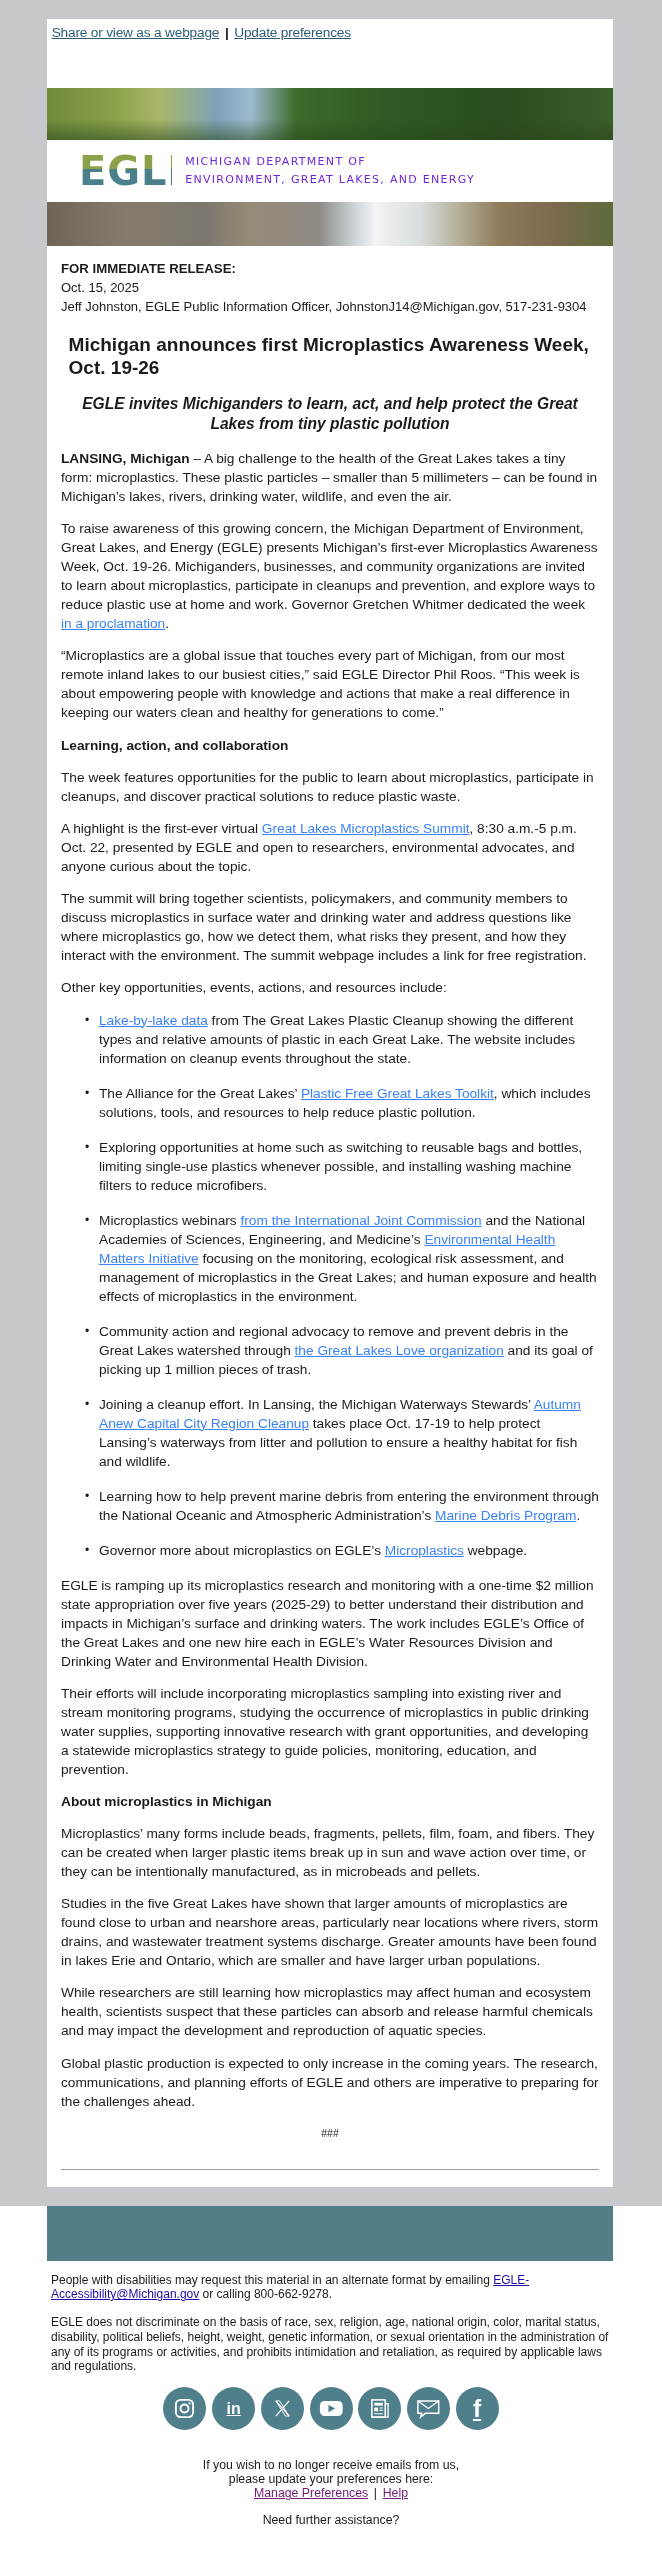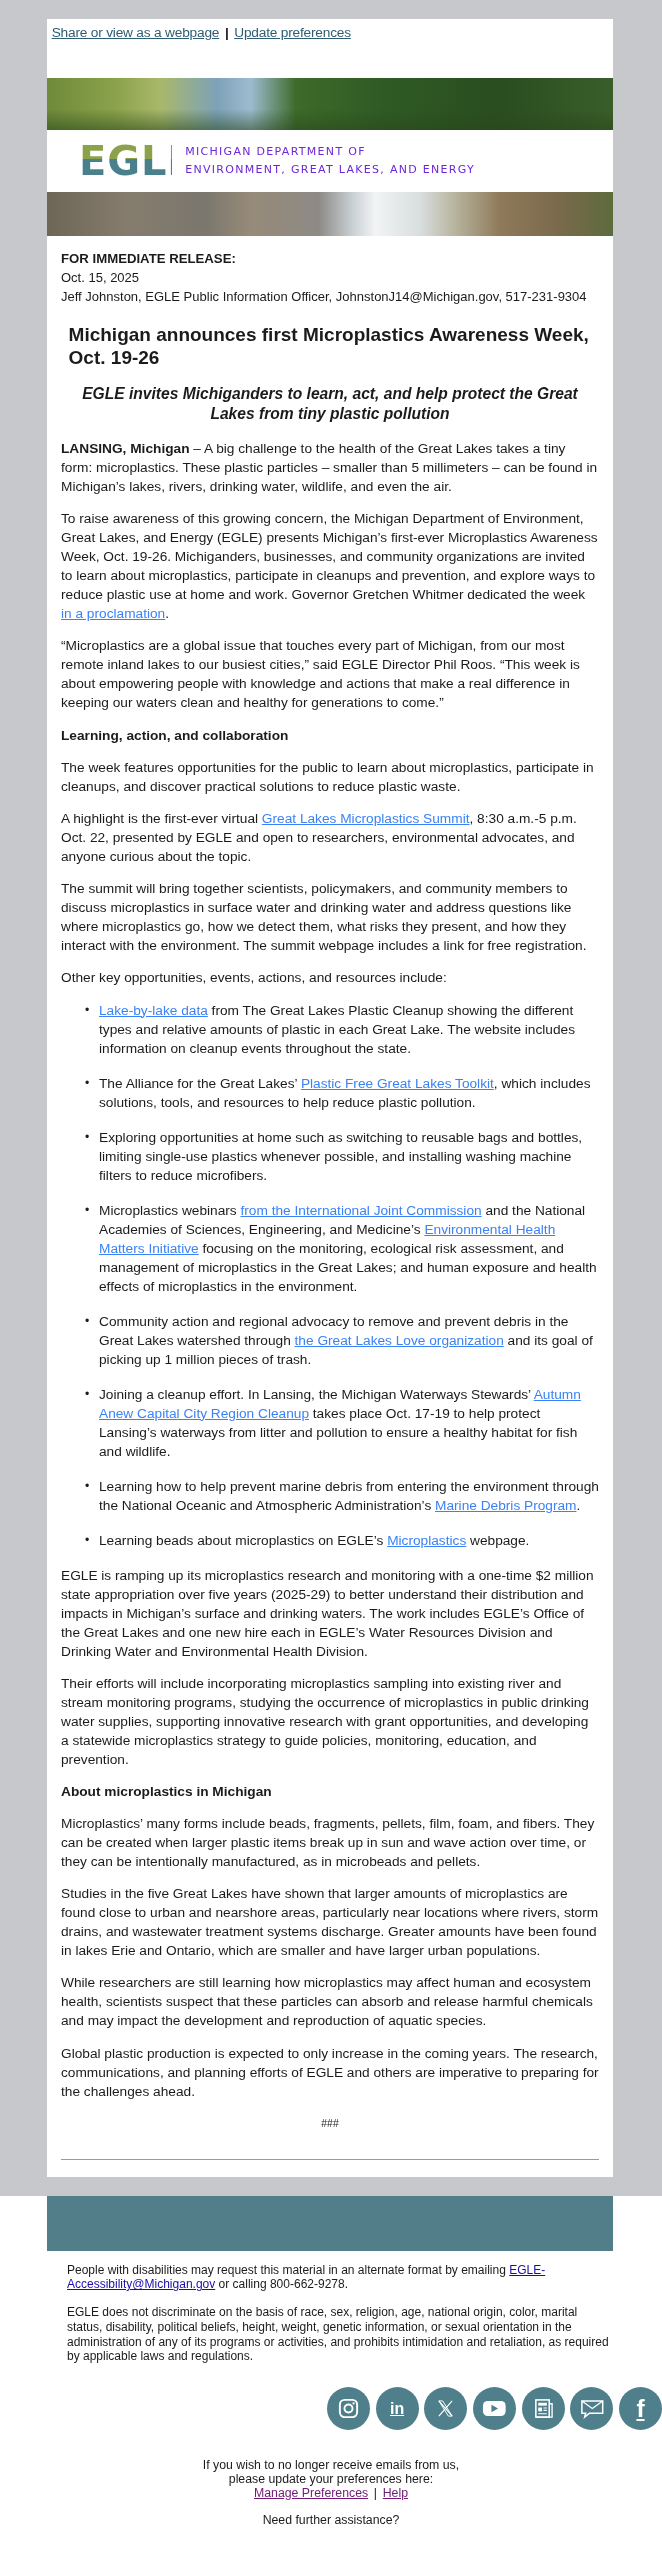--- a/index.html
+++ b/index.html
@@ -3,21 +3,21 @@
   <meta charset="utf-8">
   <style>
     * { box-sizing: border-box; margin: 0; padding: 0; }
     html, body { width: 662px; background: #ffffff; }
     body { font-family: "Liberation Sans", sans-serif; color: #1b1b1b; }
     a { color: #3b82f6; text-decoration: underline; }
 
     .gray-band { background: #c6c8cb; width: 662px; padding-top: 19px; padding-bottom: 19px; }
     .card { width: 566px; margin-left: 47px; background: #ffffff; }
 
-    .top-links { padding: 5.7px 4.7px 0 4.7px; height: 59px; font-size: 13.7px; font-family: "Liberation Sans", sans-serif; letter-spacing: -0.2px; }
+    .top-links { padding: 5.7px 4.7px 0 4.7px; height: 69px; font-size: 13.7px; font-family: "Liberation Sans", sans-serif; letter-spacing: -0.2px; }
     .top-links a { color: #2e5d73; }
     .top-links .sep { color: #1b1b1b; margin: 0 5.7px; font-weight: bold; }
 
     .banner { width: 566px; height: 159px; position: relative; overflow: hidden; }
     .banner .forest { height: 52px; background: linear-gradient(90deg, #6f8a3b 0%, #8aa24a 12%, #a9b86a 20%, #7da2b8 30%, #9dbbcf 36%, #3d6b2a 44%, #2f5a24 60%, #2a4d1f 80%, #3a5e2a 100%); position: relative; }
     .banner .forest::after { content: ""; position: absolute; left: 0; right: 0; bottom: 0; height: 21px; background: linear-gradient(180deg, rgba(40,70,25,0) 0%, rgba(40,70,25,0.55) 100%); }
     .banner .logo-band { height: 62px; background: #ffffff; display: flex; align-items: center; padding-left: 32px; }
     .banner .water { height: 44px; background: linear-gradient(90deg, #6d6556 0%, #857c6d 14%, #7b776e 28%, #978b78 36%, #8d8a86 48%, #c9d0d4 54%, #f2f4f5 58%, #d8ddde 66%, #b8b49e 72%, #8f7a5a 80%, #7b6a4c 90%, #5c6b3c 100%); }
 
     .logo { display: flex; align-items: center; }
@@ -36,23 +36,23 @@
     p.section-title { font-weight: bold; margin-bottom: 13.2px; }
     ul.resources { list-style: none; margin: 0 0 9.5px 0; }
     ul.resources li { position: relative; padding-left: 38px; margin-bottom: 16px; }
     ul.resources li::before { content: "•"; position: absolute; left: 24px; top: 0; font-size: 12.3px; }
     .end-mark { text-align: center; font-size: 10.4px; margin: 11.4px 0 26.5px 0; }
     .rule { border: none; border-top: 1.4px solid #9a9a9a; margin: 0 0 0 0; }
 
     .teal-band { width: 566px; height: 55px; margin-left: 47px; background: #517e89; }
     .footer-text { width: 566px; margin-left: 51px; font-size: 12px; line-height: 14.7px; color: #1b1b1b; padding-top: 11.4px; }
     .footer-text a { color: #1a0dab; }
-    .footer-text p { margin-bottom: 13.2px; padding-right: 7.6px; margin-left: 16px; }
-
-    .social { display: flex; justify-content: flex-end; gap: 5.7px; margin-top: 23px; height: 43px; }
+    .footer-text p { margin-bottom: 13.2px; padding-right: 7.6px; }
+
+    .social { display: flex; justify-content: center; gap: 5.7px; margin-top: 13px; height: 43px; }
     .social .circ { width: 43px; height: 43px; border-radius: 50%; background: #4f7f8b; display: flex; align-items: center; justify-content: center; color: #ffffff; font-weight: bold; }
     .social svg { display: block; }
 
     .unsub { text-align: center; font-size: 12.3px; line-height: 14px; margin-top: 28px; color: #1b1b1b; }
     .unsub a { color: #701a75; }
     .unsub .pipe { margin: 0 5.7px; }
     .unsub .gap { height: 13.2px; }
   </style>
 </head>
 <body>
@@ -105,21 +105,21 @@
       <p class="para">Other key opportunities, events, actions, and resources include:</p>
 
       <ul class="resources">
         <li><a href="#">Lake-by-lake data</a><span> from The Great Lakes Plastic Cleanup showing the different types and relative amounts of plastic in each Great Lake. The website includes information on cleanup events throughout the state.</span></li>
         <li><span>The Alliance for the Great Lakes’ </span><a href="#">Plastic Free Great Lakes Toolkit</a><span>, which includes solutions, tools, and resources to help reduce plastic pollution.</span></li>
         <li><span>Exploring opportunities at home such as switching to reusable bags and bottles, limiting single-use plastics whenever possible, and installing washing machine filters to reduce microfibers.</span></li>
         <li><span>Microplastics webinars </span><a href="#">from the International Joint Commission</a><span> and the National Academies of Sciences, Engineering, and Medicine’s </span><a href="#">Environmental Health Matters Initiative</a><span> focusing on the monitoring, ecological risk assessment, and management of microplastics in the Great Lakes; and human exposure and health effects of microplastics in the environment.</span></li>
         <li><span>Community action and regional advocacy to remove and prevent debris in the Great Lakes watershed through </span><a href="#">the Great Lakes Love organization</a><span> and its goal of picking up 1 million pieces of trash.</span></li>
         <li><span>Joining a cleanup effort. In Lansing, the Michigan Waterways Stewards’ </span><a href="#">Autumn Anew Capital City Region Cleanup</a><span> takes place Oct. 17-19 to help protect Lansing’s waterways from litter and pollution to ensure a healthy habitat for fish and wildlife.</span></li>
         <li><span>Learning how to help prevent marine debris from entering the environment through the National Oceanic and Atmospheric Administration’s </span><a href="#">Marine Debris Program</a><span>.</span></li>
-        <li><span>Learning beads about microplastics on EGLE’s </span><a href="#">Microplastics</a><span> webpage.</span></li>
+        <li><span>Governor more about microplastics on EGLE’s </span><a href="#">Microplastics</a><span> webpage.</span></li>
       </ul>
 
       <p class="para">EGLE is ramping up its microplastics research and monitoring with a one-time $2 million state appropriation over five years (2025-29) to better understand their distribution and impacts in Michigan’s surface and drinking waters. The work includes EGLE’s Office of the Great Lakes and one new hire each in EGLE’s Water Resources Division and Drinking Water and Environmental Health Division.</p>
       <p class="para">Their efforts will include incorporating microplastics sampling into existing river and stream monitoring programs, studying the occurrence of microplastics in public drinking water supplies, supporting innovative research with grant opportunities, and developing a statewide microplastics strategy to guide policies, monitoring, education, and prevention.</p>
 
       <p class="section-title">About microplastics in Michigan</p>
 
       <p class="para">Microplastics’ many forms include beads, fragments, pellets, film, foam, and fibers. They can be created when larger plastic items break up in sun and wave action over time, or they can be intentionally manufactured, as in microbeads and pellets.</p>
       <p class="para">Studies in the five Great Lakes have shown that larger amounts of microplastics are found close to urban and nearshore areas, particularly near locations where rivers, storm drains, and wastewater treatment systems discharge. Greater amounts have been found in lakes Erie and Ontario, which are smaller and have larger urban populations.</p>
       <p class="para">While researchers are still learning how microplastics may affect human and ecosystem health, scientists suspect that these particles can absorb and release harmful chemicals and may impact the development and reproduction of aquatic species.</p>

